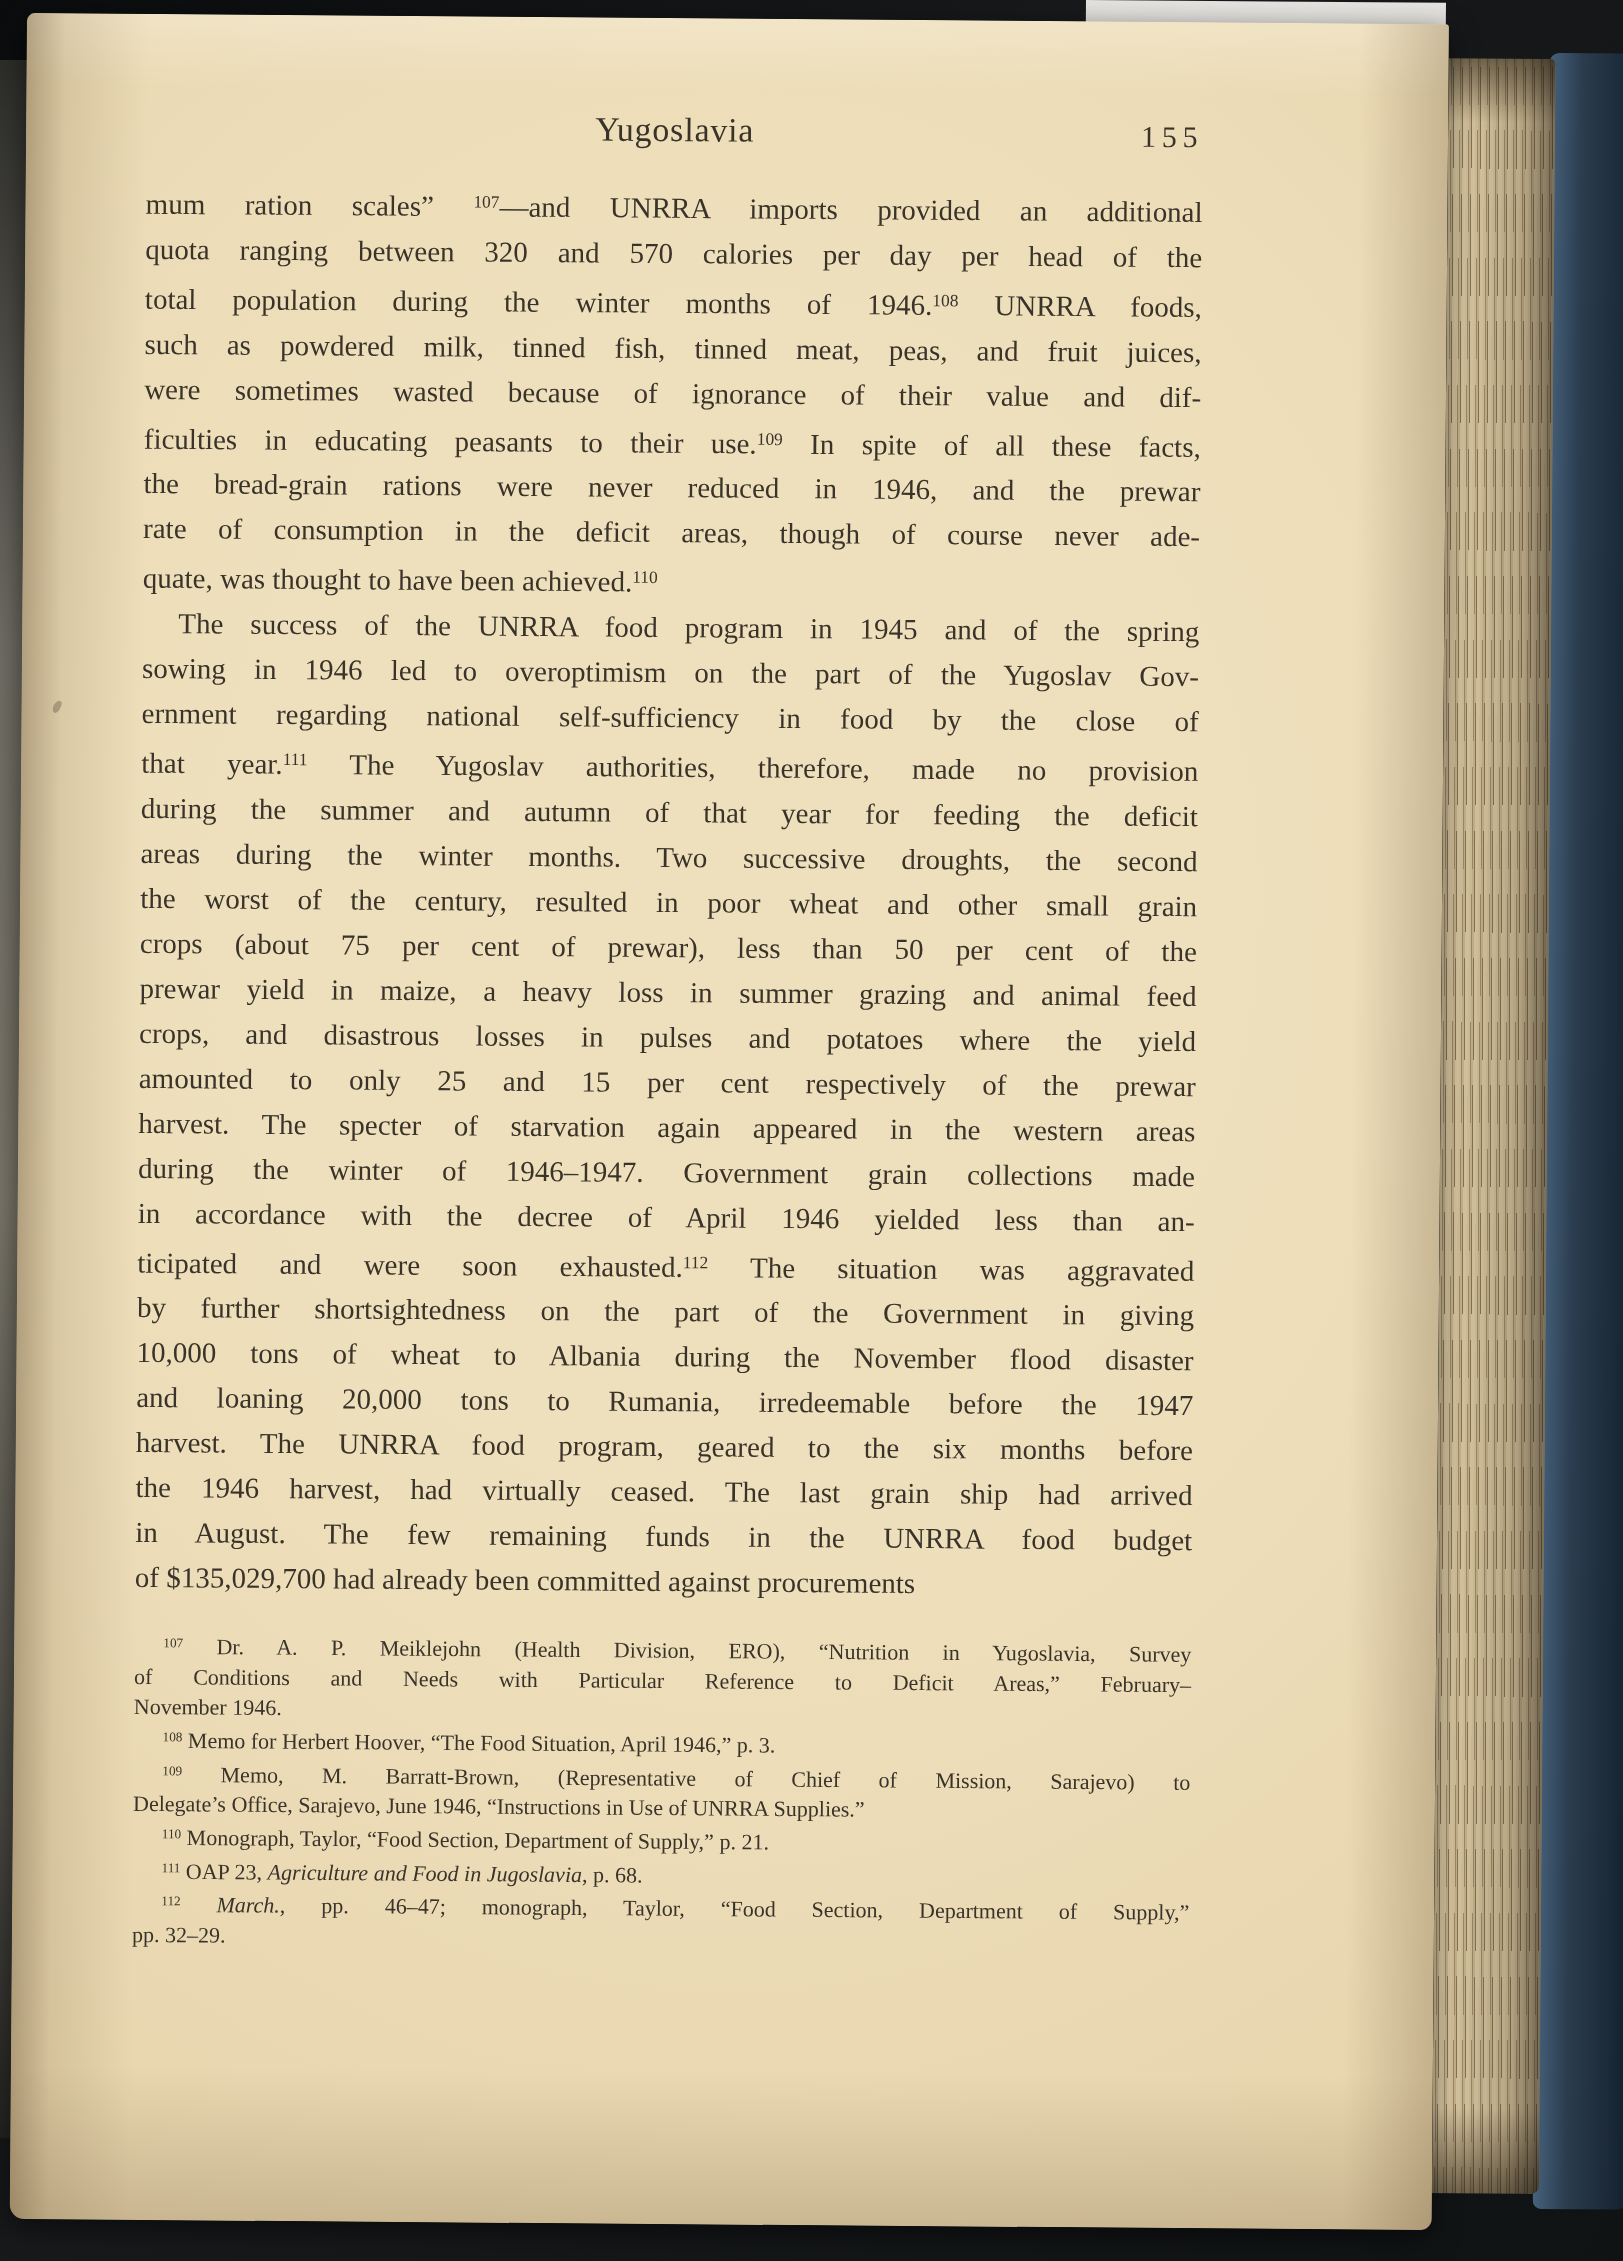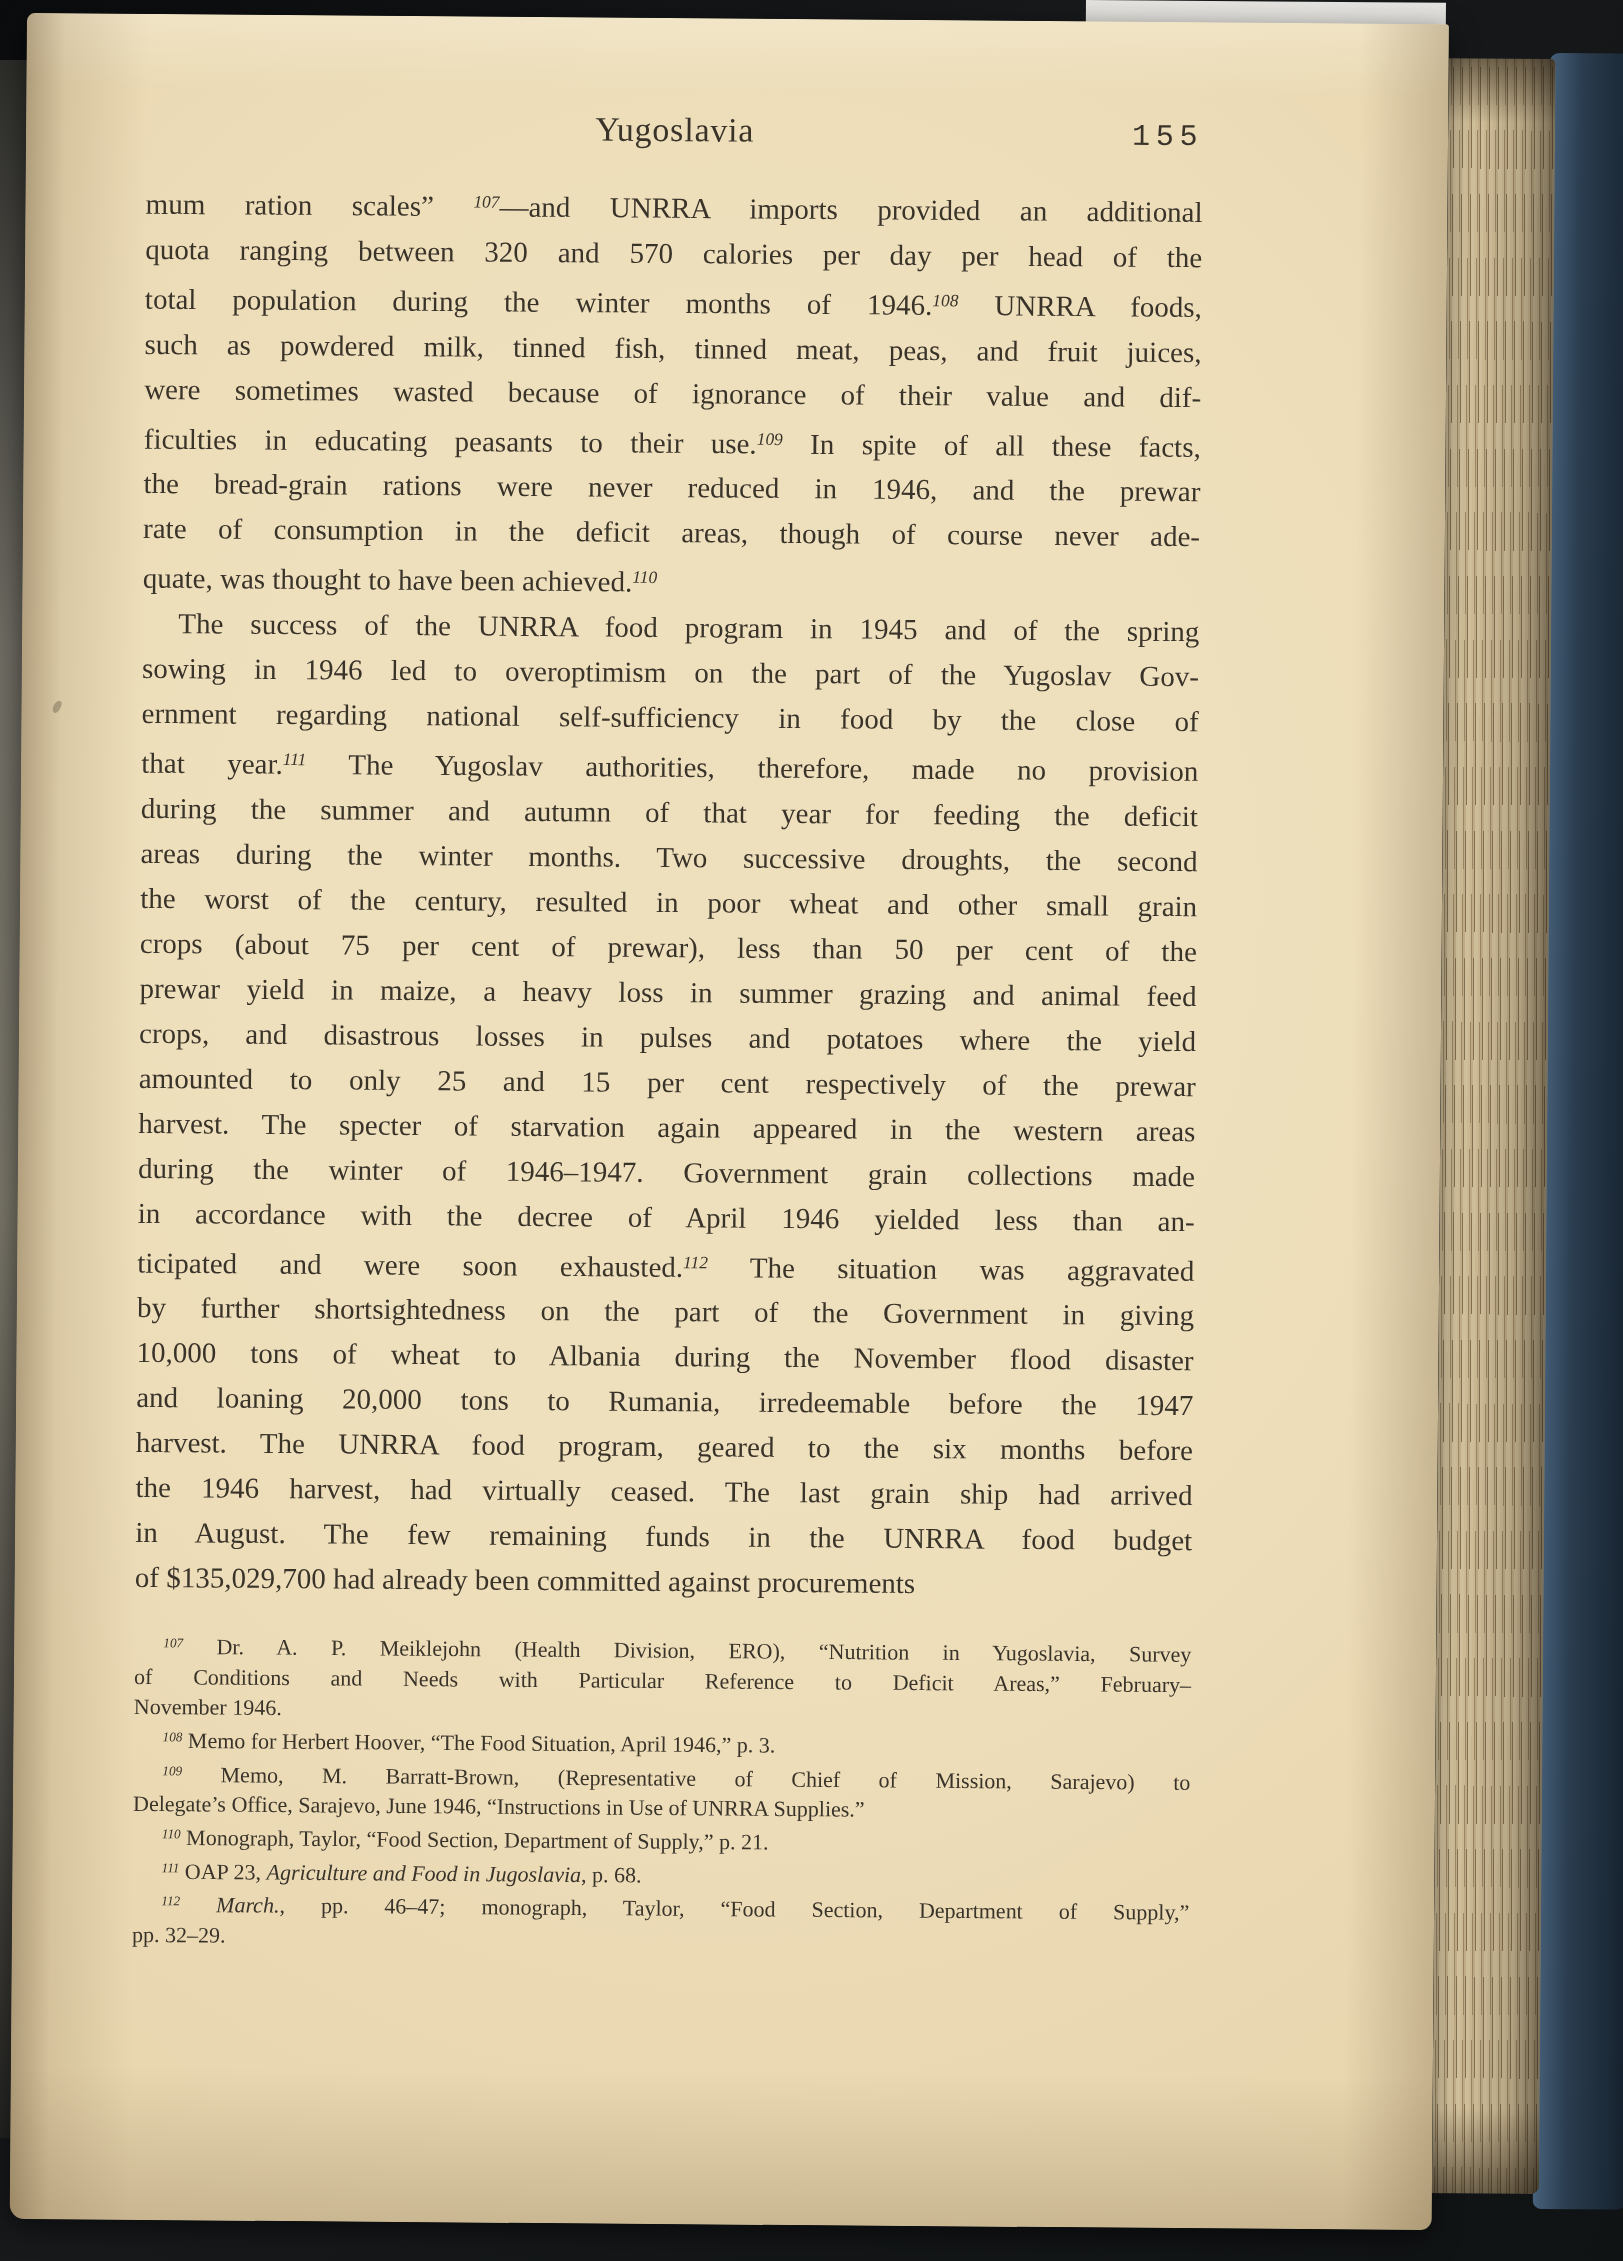--- a/index.html
+++ b/index.html
@@ -59,33 +59,33 @@
   }
   .text{
     position:absolute;left:120px;top:93px;width:1057px;color:var(--ink);
   }
   .pagehead{position:relative;height:54px;}
   .pagehead .title{
     position:absolute;left:0;right:0;text-align:center;
     font-size:34px;letter-spacing:0.8px;
   }
   .pagehead .pageno{
-    position:absolute;right:0;top:4.9px;font-size:30px;letter-spacing:5.7px;font-family:Liberation Mono, monospace;
+    position:absolute;right:0;top:4.9px;font-size:30px;letter-spacing:5.7px;
   }
   .body-block{margin-top:16px;}
   .line{
     font-size:29px;line-height:45px;
     text-align:justify;text-align-last:left;
   }
   .line.just{text-align-last:justify;}
   .body-block .line.ind{text-indent:36px;}
   .fn-block{margin-top:28px;}
   .fn-block .line{font-size:22px;line-height:30px;}
   .fn-block .line.ind{text-indent:29px;}
-  .sup{font-size:.6em;vertical-align:.5em;font-style:italic;}
+  .sup{font-size:.6em;vertical-align:.5em;}
   .it{font-style:italic;}
 </style>
 </head>
 <body>
 
 <div class="white-card"></div>
 <div class="left-book-edge"></div>
 
 <div class="book">
   <div class="cover"></div>

